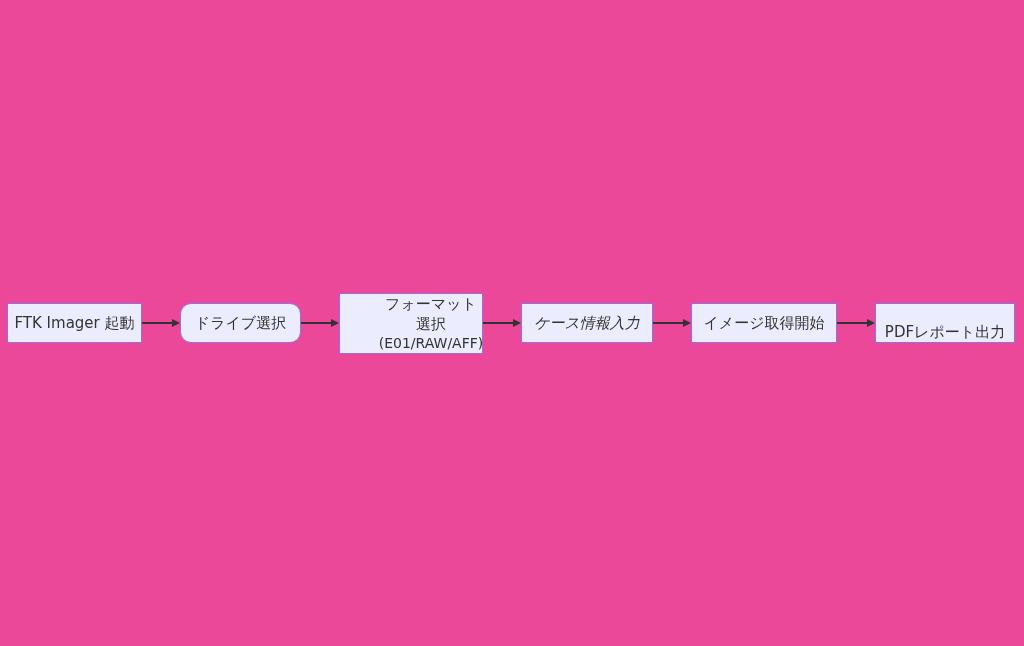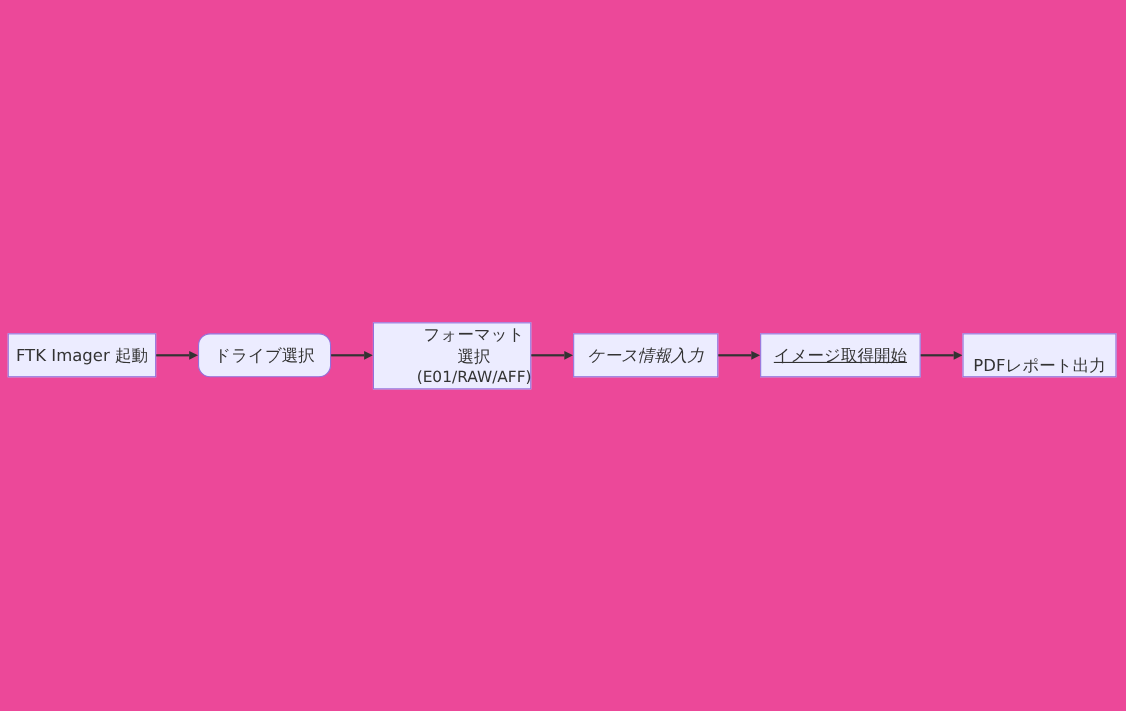--- a/index.html
+++ b/index.html
@@ -39,21 +39,21 @@
     font-size: 15px;
     line-height: 20px;
     flex: 0 0 auto;
   }
   .node.h1 { height: 40px; }
   .node.h2 { height: 61px; padding-left: 40px; }
   .w-n1 { width: 135px; }
   .w-n2 { width: 121px; border-radius: 11px; }
   .w-n3 { width: 144px; }
   .w-n4 { width: 132px; font-style: italic; }
-  .w-n5 { width: 146px; text-decoration: underline; }
+  .w-n5 { width: 146px; }
   .w-n6 { width: 140px; justify-content: flex-end; }
   .node .sublabel {
     font-size: 14px;
     line-height: 19px;
   }
   .arrow {
     flex: 0 0 auto;
     width: 38px;
     height: 10px;
     display: flex;

